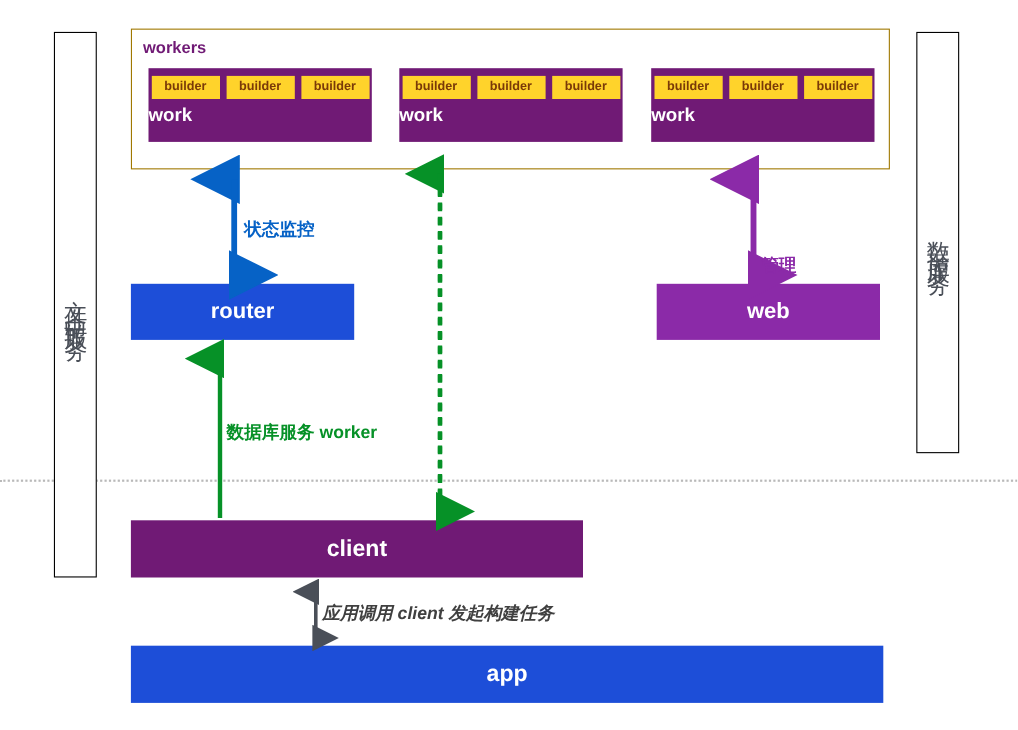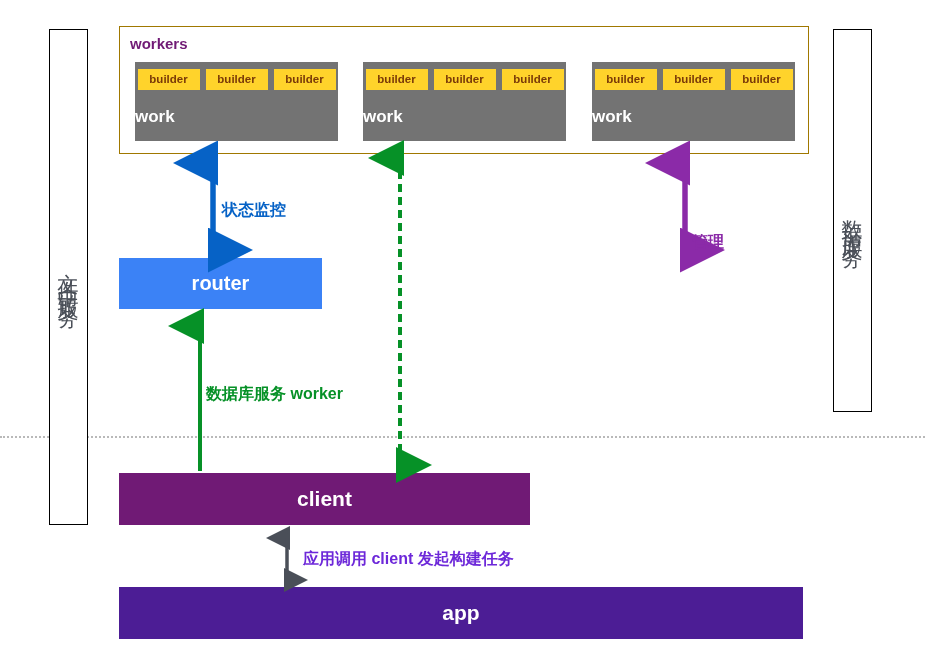--- a/index.html
+++ b/index.html
@@ -54,22 +54,22 @@
     position: absolute;
     left: 10px;
     top: 8px;
     font-size: 15px;
     font-weight: bold;
     color: #701a75;
   }
   .work-box {
     position: absolute;
     top: 35px;
-    height: 79px;
-    background: #737373;
+    height: 67px;
+    background: #701a75;
     box-sizing: border-box;
   }
   .builders-row {
     position: absolute;
     top: 7px;
     left: 0;
     right: 0;
     display: flex;
     justify-content: center;
     gap: 6px;
@@ -98,24 +98,24 @@
   
   .node-box {
     position: absolute;
     display: flex;
     align-items: center;
     justify-content: center;
     color: #ffffff;
     font-weight: bold;
     box-sizing: border-box;
   }
-  #router-box { left: 119px; top: 258px; width: 203px; height: 51px; background: #3b82f6; font-size: 20px; }
+  #router-box { left: 119px; top: 258px; width: 203px; height: 51px; background: #1d4ed8; font-size: 20px; }
   #web-box    { left: 597px; top: 258px; width: 203px; height: 51px; background: #8B2AA8; font-size: 20px; }
   #client-box { left: 119px; top: 473px; width: 411px; height: 52px; background: #701a75; font-size: 21px; }
-  #app-box    { left: 119px; top: 587px; width: 684px; height: 52px; background: #4c1d95; font-size: 21px; }
+  #app-box    { left: 119px; top: 587px; width: 684px; height: 52px; background: #1d4ed8; font-size: 21px; }
 
   
   #dotted-separator {
     position: absolute;
     left: 0;
     top: 436px;
     width: 925px;
     height: 0;
     border-top: 2px dotted #b9b9b9;
   }
@@ -135,21 +135,21 @@
     position: absolute;
     font-size: 16px;
     font-weight: bold;
     line-height: 1.5;
     white-space: pre;
   }
   #label-status   { left: 222px; top: 198px; color: #0662C6; }
   #label-manage   { left: 692px; top: 198px; color: #8B2AA8; margin-top: 32px; }
   #label-socket   { left: 408px; top: 278px; color: #069127; }
   #label-worker   { left: 206px; top: 382px; color: #069127; }
-  #label-appcall  { left: 303px; top: 547px; color: #6d28d9; }
+  #label-appcall  { left: 293px; top: 547px; color: #404040; font-style: italic; }
 </style>
 </head>
 <body>
 
 <div id="canvas">
 
   <div id="dotted-separator"></div>
 
   <div class="side-panel" id="left-panel" style="left:49px; top:29px; width:39px; height:496px;">
     <span class="side-panel-text">文件中转服务</span>
@@ -185,20 +185,23 @@
         <div class="builder-box">builder</div>
         <div class="builder-box">builder</div>
         <div class="builder-box">builder</div>
       </div>
       <div class="work-label">work</div>
     </div>
   </div>
 
   <div class="node-box" id="router-box">
     <span>router</span>
+  </div>
+  <div class="node-box" id="web-box">
+    <span>web</span>
   </div>
   <div class="node-box" id="client-box">
     <span>client</span>
   </div>
   <div class="node-box" id="app-box">
     <span>app</span>
   </div>
 
   <svg id="arrow-layer" viewBox="0 0 925 664">
     <defs>

